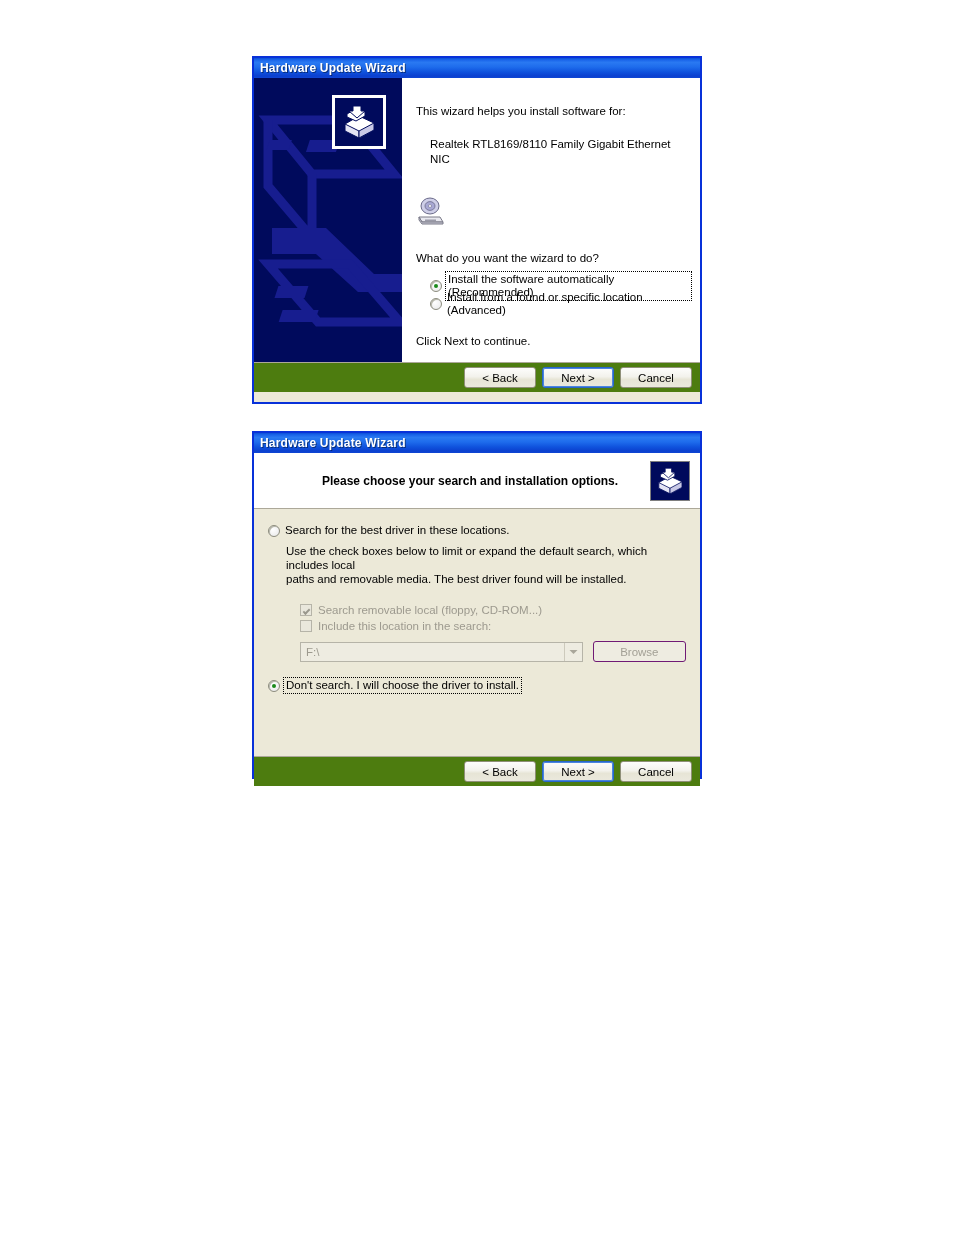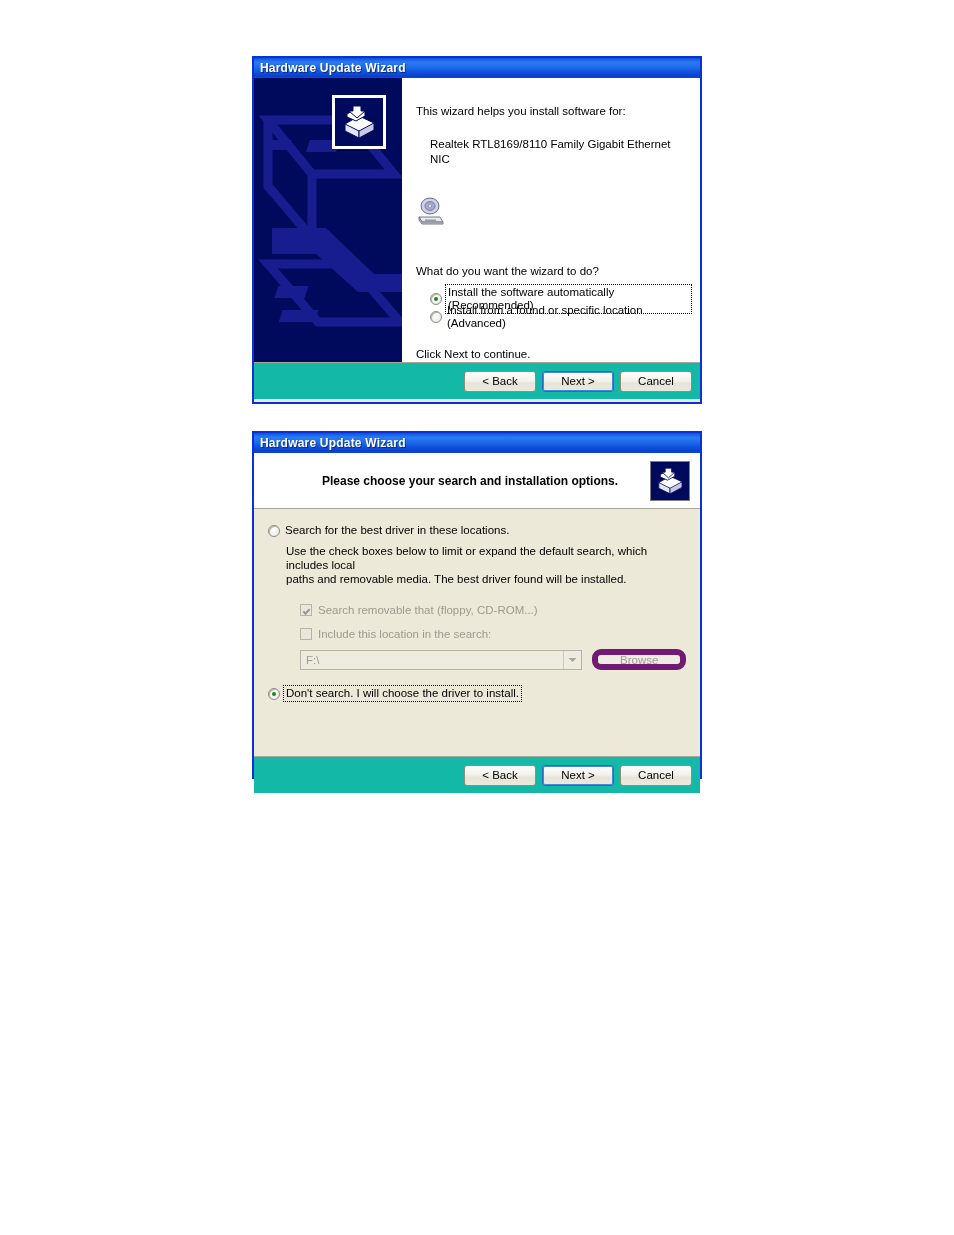--- a/index.html
+++ b/index.html
@@ -113,21 +113,21 @@
     margin-right: 8px;
     position: relative;
   }
   .cd-notice-text {
     font-weight: bold;
     font-size: 11.5px;
     line-height: 14px;
     padding-top: 2px;
   }
 
-  .question-line { margin-top: 39px; line-height: 15px; }
+  .question-line { margin-top: 26px; line-height: 15px; }
 
   .radio-group { margin: 7px 0 0 14px; }
   .radio-row {
     display: flex;
     align-items: center;
     height: 16px;
     margin-bottom: 2px;
   }
   .radio-mark {
     flex: 0 0 auto;
@@ -153,22 +153,22 @@
   .focus-ring {
     outline: 1px dotted #000000;
     outline-offset: 1px;
     padding: 0 1px;
   }
 
   .closing-line { margin-top: 22px; line-height: 15px; }
 
   
   .button-bar {
-    height: 37px;
-    background: #14b8a6;
+    height: 30px;
+    background: #4d7c0f;
     border-top: 1px solid #aca899;
     display: flex;
     align-items: center;
     justify-content: flex-end;
     padding-right: 8px;
     box-sizing: border-box;
   }
   .xp-button {
     min-width: 72px;
     height: 21px;
@@ -242,21 +242,21 @@
     max-width: 392px;
   }
 
   .check-row {
     display: flex;
     align-items: center;
     height: 16px;
     margin-left: 32px;
   }
   .check-row.first { margin-top: 16px; }
-  .check-row.second { margin-top: 8px; }
+  .check-row.second { }
   .check-mark {
     flex: 0 0 auto;
     width: 12px;
     height: 12px;
     background: #e9e7dc;
     border: 1px solid #b6b4a8;
     margin-right: 6px;
     position: relative;
     box-sizing: border-box;
   }
@@ -299,22 +299,22 @@
     border-left: 1px solid #cdcabc;
     display: flex;
     align-items: center;
     justify-content: center;
   }
   .browse-btn {
     width: 96px;
     height: 21px;
     margin-left: 10px;
     background: #eeece1;
-    border: 6px solid #701a75;
-    border-radius: 9px;
+    border: 1px solid #701a75;
+    border-radius: 3px;
     font-size: 11.5px;
     color: #a3a096;
     display: flex;
     align-items: center;
     justify-content: center;
     box-sizing: border-box;
   }
 
   .opt-row.second-option { margin-top: 16px; }
 </style>
@@ -442,21 +442,21 @@
         <span class="radio-label">Search for the best driver in these locations.</span>
       </div>
 
       <div class="opt-desc">
         <div>Use the check boxes below to limit or expand the default search, which includes local</div>
         <div>paths and removable media. The best driver found will be installed.</div>
       </div>
 
       <div class="check-row first">
         <span class="check-mark checked"></span>
-        <span class="radio-label dim">Search removable that (floppy, CD-ROM...)</span>
+        <span class="radio-label dim">Search removable local (floppy, CD-ROM...)</span>
       </div>
 
       <div class="check-row second">
         <span class="check-mark"></span>
         <span class="radio-label dim">Include this location in the search:</span>
       </div>
 
       <div class="path-row">
         <div class="combo">
           <span class="combo-value">F:\</span>

